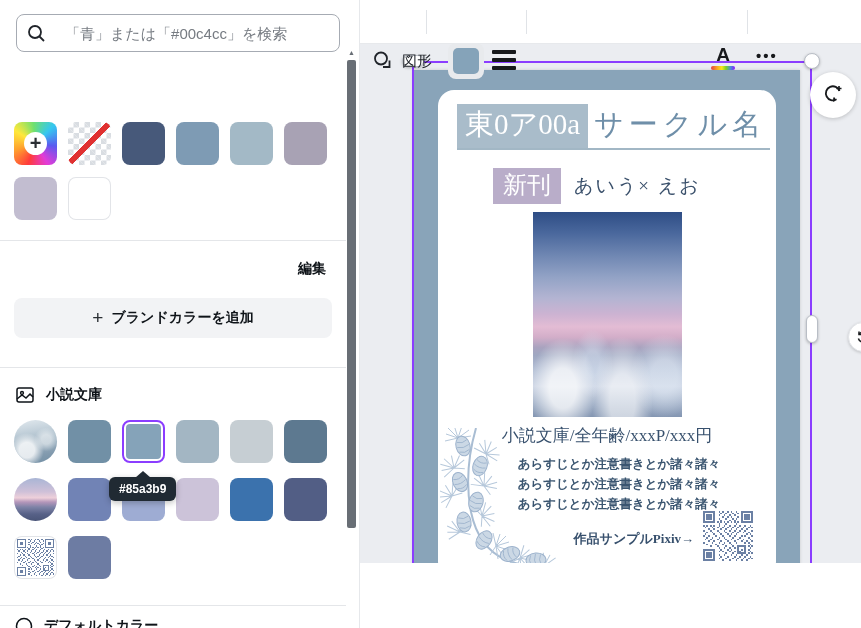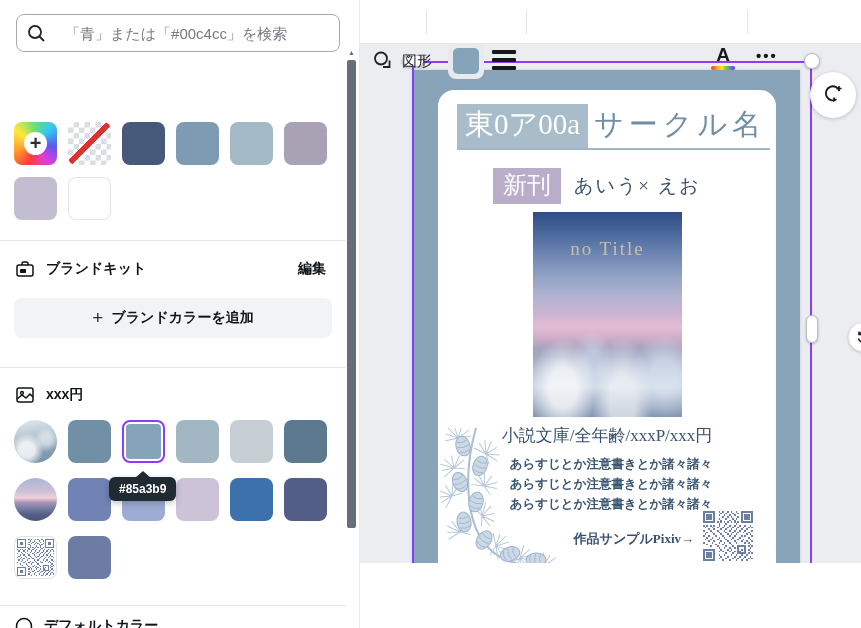--- a/index.html
+++ b/index.html
@@ -72,21 +72,21 @@
   .pairing { color:#3a506b; font-size:19px; margin-left:13px; letter-spacing:2px; }
   #cover { position:absolute; left:95px; top:122px; width:149px; height:205px; overflow:hidden;
     background:linear-gradient(180deg,#2e4d85 0%,#49679c 10%,#7289b4 22%,#93a3c6 32%,#b3b4d2 42%,#cdb3d2 50%,#e3bcd4 56%,#d3aec9 61%,#a9a3bf 66%,#9fa8c2 70%,#b2bed4 77%,#c9d2e2 85%,#a2b1c8 93%,#8496b2 100%); }
   #cover::after { content:""; position:absolute; inset:0;
     background:radial-gradient(ellipse at 20% 86%,rgba(255,255,255,.75) 0 8%,transparent 20%),
                radial-gradient(ellipse at 60% 92%,rgba(255,255,255,.6) 0 10%,transparent 24%),
                radial-gradient(ellipse at 88% 80%,rgba(230,238,248,.55) 0 7%,transparent 18%),
                radial-gradient(ellipse at 40% 74%,rgba(220,230,244,.5) 0 6%,transparent 16%); }
   .cover-title { position:absolute; left:0; top:22px; width:100%; text-align:center; color:#c8bfa3; font-size:19px; letter-spacing:2px; line-height:29px; z-index:1; }
   .spec-line { position:absolute; left:0; top:334px; width:100%; text-align:center; color:#37506d; font-size:17px;font-family:Liberation Serif, serif; }
-  .desc-lines { position:absolute; left:4px; top:364px; width:100%; text-align:center; color:#3a5570; font-size:12.5px; font-weight:700; line-height:20px; }
+  .desc-lines { position:absolute; left:12px; top:364px; width:100%; text-align:center; color:#3a5570; font-size:12.5px; font-weight:700; line-height:20px; }
   .sample-label { position:absolute; left:106px; top:440px; width:150px; text-align:right; color:#37506d; font-size:13px; font-weight:700; }
   .poster-qr { position:absolute; left:265px; top:420px; width:50px; height:52px; }
   .pine { position:absolute; left:2px; top:338px; width:120px; height:146px; }
 
   
   #selrect { position:absolute; left:52px; top:17px; width:400px; height:553px; border:2px solid #8b3dff; pointer-events:none; z-index:2; }
   .handle { position:absolute; background:#fff; border:1px solid #b9bec6; box-shadow:0 1px 3px rgba(0,0,0,.25); z-index:3; }
   .h-pill-h { width:22px; height:12px; border-radius:6px; }
   .h-pill-v { width:12px; height:28px; border-radius:6px; }
   .h-circle { width:16px; height:16px; border-radius:50%; }
@@ -148,44 +148,36 @@
         <div class="swatch" style="background-color: rgb(71, 89, 122);"></div>
         <div class="swatch" style="background-color: rgb(126, 155, 180);"></div>
         <div class="swatch" style="background-color: rgb(163, 185, 198);"></div>
         <div class="swatch" style="background-color: rgb(168, 162, 180);"></div>
         <div class="swatch" style="background-color: rgb(194, 189, 208);"></div>
         <div class="swatch white" style="background-color: rgb(255, 255, 255);"></div>
       </div>
 
     <div class="divider" style="top:240px"></div>
 
-    <div class="sec-header" style="top:258px">
-      <svg width="22" height="22" viewBox="0 0 22 22" fill="none" stroke="#0e1318" stroke-width="1.5">
-          <rect x="3" y="7" width="16" height="11" rx="2"></rect>
-          <path d="M8 7V5.5A1.5 1.5 0 0 1 9.5 4h3A1.5 1.5 0 0 1 14 5.5V7"></path>
-          <rect x="6" y="11" width="6" height="4" rx="0.8" fill="#0e1318" stroke="none"></rect>
-        </svg>
-      <span>ブランドキット</span>
-    </div>
     <span class="brand-edit">編集</span>
 
     <button class="add-btn">
       <span class="plus">+</span>
       <span>ブランドカラーを追加</span>
     </button>
 
     <div class="divider" style="top:367px"></div>
 
     <div class="sec-header" style="top:384px">
       <svg width="22" height="22" viewBox="0 0 22 22" fill="none" stroke="#0e1318" stroke-width="1.5">
           <rect x="3" y="4" width="16" height="14" rx="2"></rect>
           <circle cx="8" cy="9" r="1.4"></circle>
           <path d="M3 15l5-4 4 3 4-4 3 3"></path>
         </svg>
-      <span>xxx円</span>
+      <span>小説文庫</span>
     </div>
 
     <div class="swatch-row" style="top:420px">
       <div class="photo-thumb thumb-winter"></div>
       <div style="display:flex;gap:11px">
           <div class="swatch" style="background-color: rgb(113, 144, 166);"></div>
           <div class="swatch sel">
             <div class="fill" style="background-color: rgb(133, 163, 185);"></div>
           </div>
           <div class="swatch" style="background-color: rgb(163, 182, 195);"></div>
@@ -264,21 +256,20 @@
         </div>
         <div class="title-underline"></div>
 
         <div class="badge-row mincho">
           <span class="badge">新刊</span>
           <span class="pairing">あいう× えお</span>
         </div>
 
         <div id="cover">
           <div class="cover-title mincho">
-            <div>no Title</div>
           </div>
         </div>
 
         <div class="spec-line mincho">小説文庫/全年齢/xxxP/xxx円</div>
         <div class="desc-lines mincho">
             <div>あらすじとか注意書きとか諸々諸々</div>
             <div>あらすじとか注意書きとか諸々諸々</div>
             <div>あらすじとか注意書きとか諸々諸々</div>
           </div>
         <div class="sample-label mincho">作品サンプルPixiv→</div>

